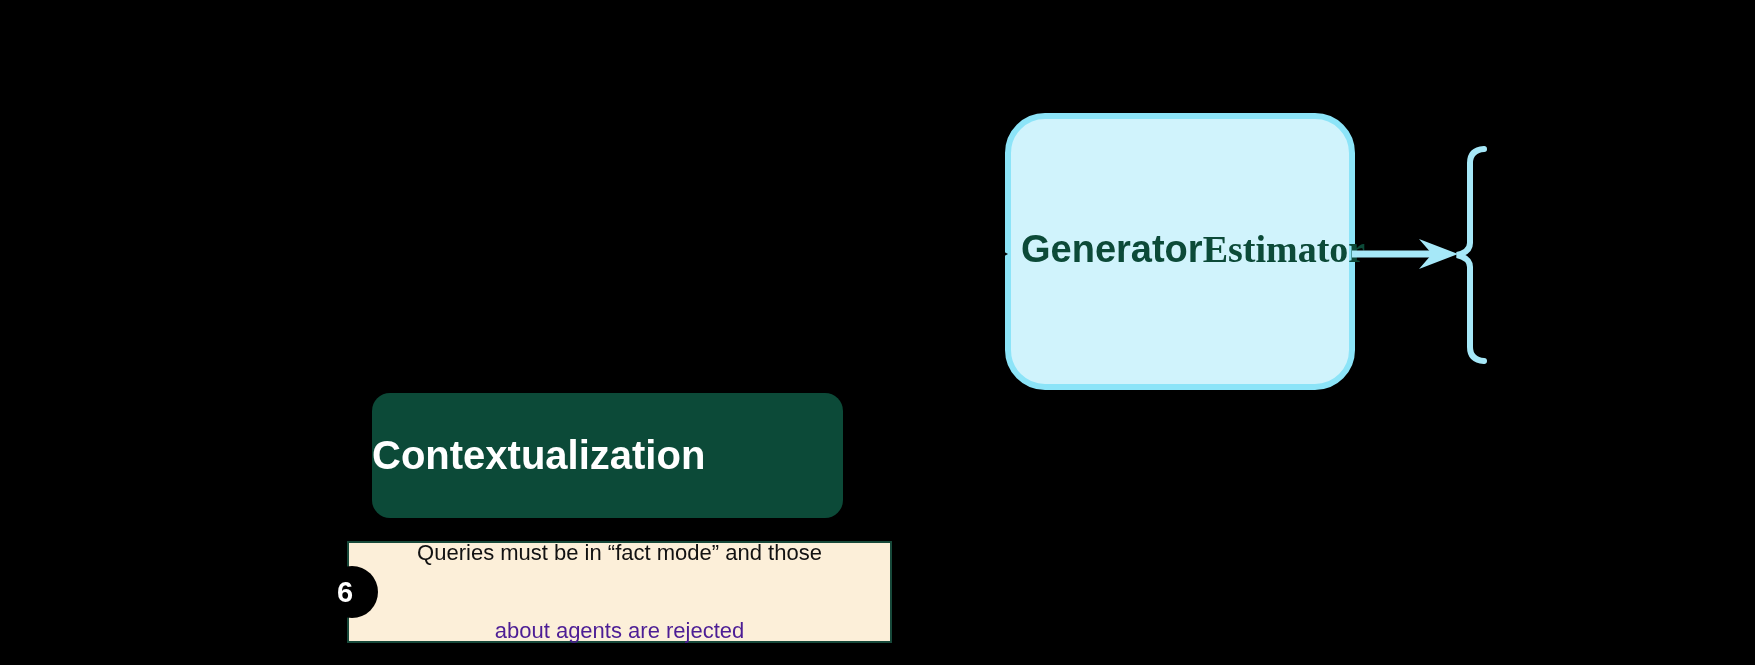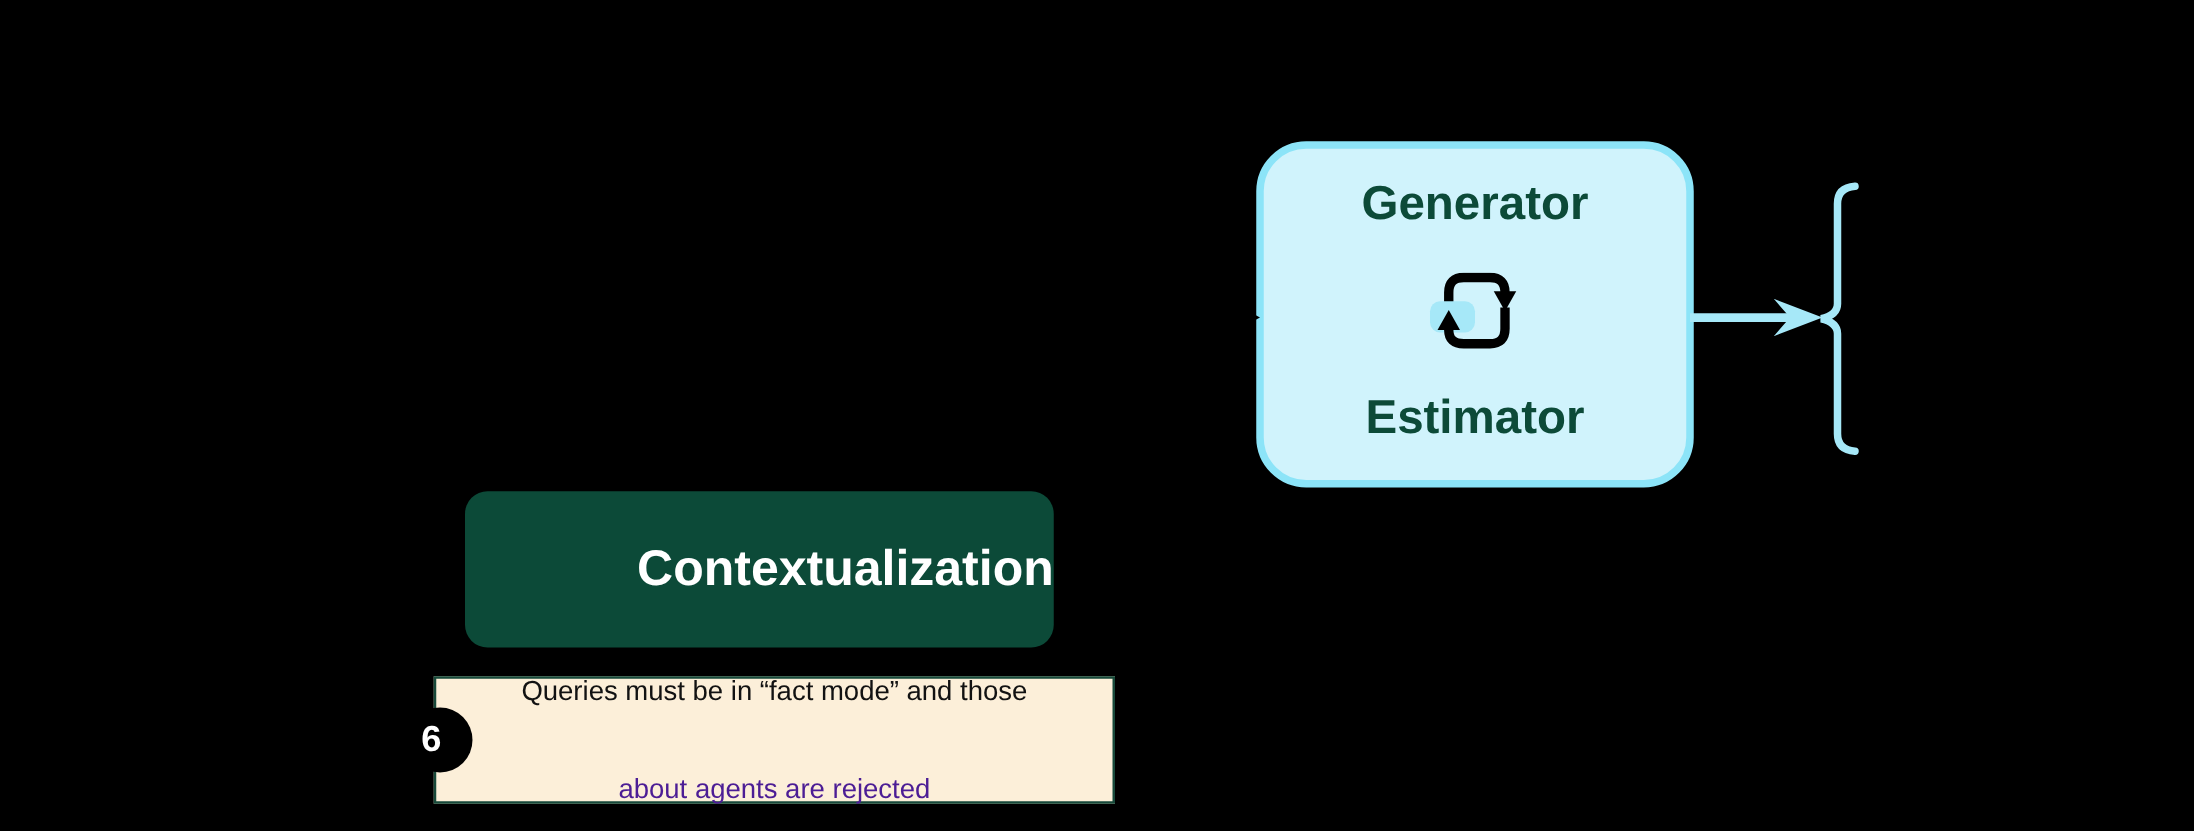--- a/index.html
+++ b/index.html
@@ -24,21 +24,20 @@
     position: absolute;
     left: 1005px;
     top: 113px;
     width: 350px;
     height: 277px;
     box-sizing: border-box;
     border: 6px solid #8ce4f8;
     border-radius: 40px;
     background: #d0f3fc;
     display: flex;
-    flex-direction: column;
     align-items: center;
     justify-content: space-between;
     padding: 22px 10px 28px 10px;
   }
   .ge-label {
     font-size: 38px;
     font-weight: bold;
     line-height: 44px;
     color: #0c4a38;
     white-space: nowrap;
@@ -63,21 +62,21 @@
   .ctx-box {
     position: absolute;
     left: 372px;
     top: 393px;
     width: 471px;
     height: 125px;
     border-radius: 18px;
     background: #0c4a38;
     display: flex;
     align-items: center;
-    justify-content: flex-end;
+    justify-content: flex-start;
   }
   .ctx-label {
     color: #ffffff;
     font-size: 40px;
     font-weight: bold;
     white-space: nowrap;
   }
 
   
   .note-box {
@@ -131,21 +130,21 @@
     <div class="ge-label" style="color: rgb(12, 74, 56);">Generator</div>
 
     <svg class="loop-icon" viewBox="-4 0 76 62" xmlns="http://www.w3.org/2000/svg">
       <path d="M13 34 L13 16 Q13 4 25 4 L46 4 Q58 4 58 16 L58 18" fill="none" stroke-width="7.5" stroke="#000000"></path>
       <polygon points="49,15 67,15 58,31" fill="#000000"></polygon>
       <rect x="-2" y="23" width="36" height="25" rx="8" fill="#a6e8f8"></rect>
       <path d="M58 28 L58 45 Q58 57 46 57 L25 57 Q13 57 13 46" fill="none" stroke-width="7.5" stroke="#000000"></path>
       <polygon points="4,46 22,46 13,30" fill="#000000"></polygon>
     </svg>
 
-    <div class="ge-label" style="color: rgb(12, 74, 56);">Estimator</div>
+    <div class="ge-label" style="color: rgb(12, 74, 56); font-family: Liberation Serif, serif;">Estimator</div>
   </div>
 
   <svg class="connector-svg" viewBox="0 0 1755 665" xmlns="http://www.w3.org/2000/svg">
 
     <polygon points="995,247 1008,254 995,261" fill="#000000"></polygon>
 
     <line x1="1352" y1="254" x2="1444" y2="254" stroke-width="7" stroke="#a6e8f8"></line>
     <polygon points="1458,254 1419,239 1432,254 1419,269" fill="#a6e8f8"></polygon>
 
     <path d="M1484 149 Q1470 150 1470 163 L1470 243 Q1470 252 1457 255 Q1470 258 1470 267 L1470 347 Q1470 360 1484 361" fill="none" stroke-width="6" stroke-linecap="round" stroke="#a6e8f8"></path>

